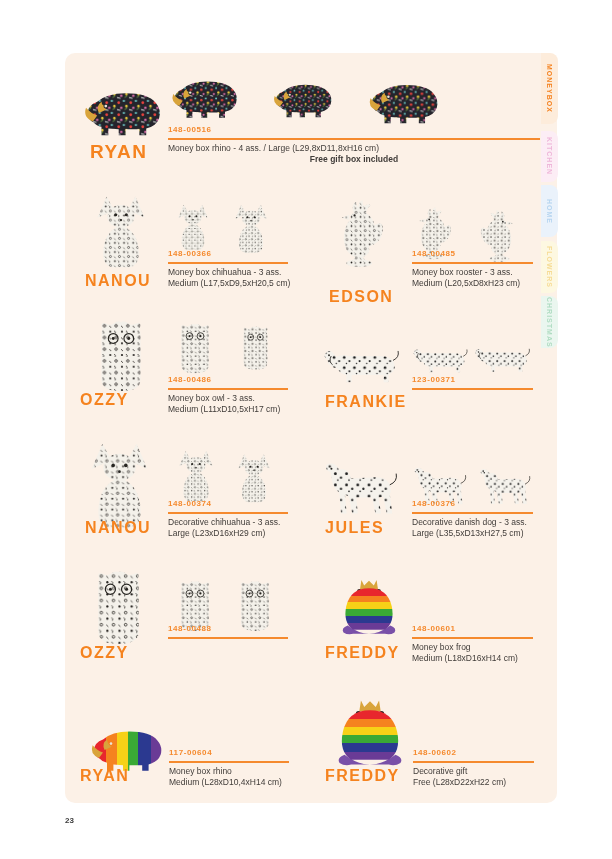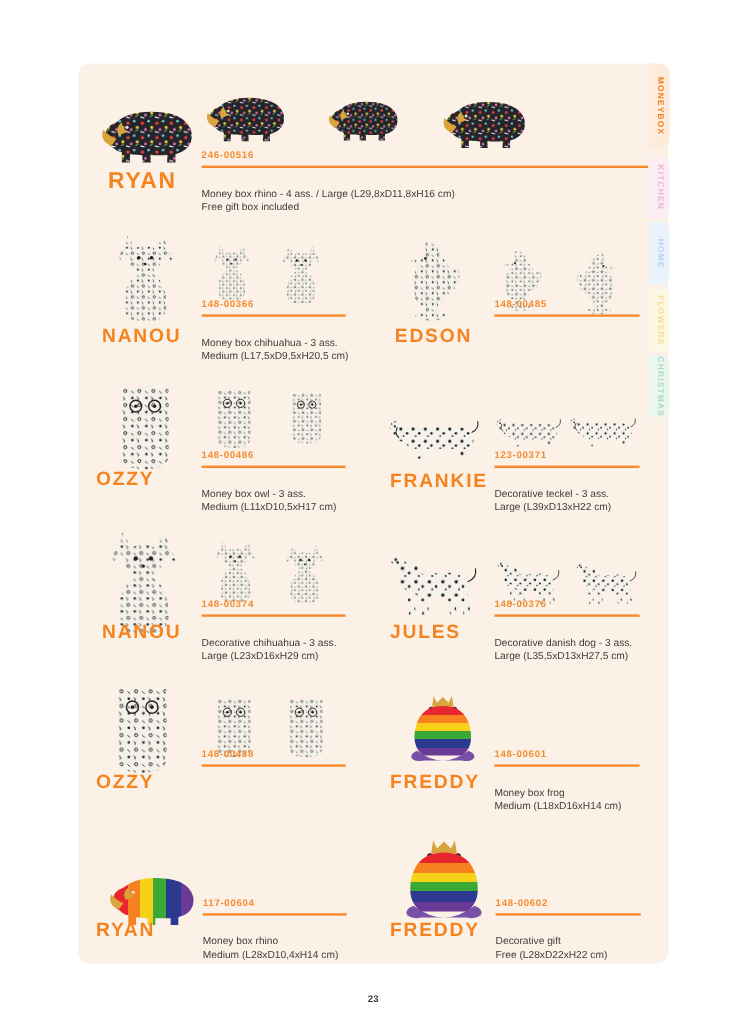--- a/index.html
+++ b/index.html
@@ -29,31 +29,31 @@
   .tab-flowers{top:241px;height:52px;background:#fdf8e1;}
   .tab-flowers span{color:#f6dc96;}
   .tab-christmas{top:296px;height:52px;background:#eaf6ef;}
   .tab-christmas span{color:#afdcc2;}
   
   .meta{position:absolute;}
   .code{
     color:#f58a2e;font-weight:bold;font-size:8px;letter-spacing:.6px;
     padding-bottom:4px;border-bottom:2px solid #f58a2e;
   }
-  .desc{margin-top:16px;font-size:8.5px;color:#403c39;line-height:11px;white-space:nowrap;}
-  .desc .bold{font-weight:normal;}
+  .desc{margin-top:3px;font-size:8.5px;color:#403c39;line-height:11px;white-space:nowrap;}
+  .desc .bold{font-weight:bold;text-align:center;}
   .pname{
     position:absolute;color:#f5831f;font-weight:bold;font-size:16px;
     letter-spacing:1.5px;text-align:left;
   }
   .pname.big{font-size:19px;}
   .pimg{position:absolute;}
   .flip{transform:scaleX(-1);}
-  .pagenum{position:absolute;left:65px;top:816px;width:492px;text-align:center;
-    font-size:8px;color:#3c3c3c;font-weight:bold;margin-top:12px;}
+  .pagenum{position:absolute;left:65px;top:816px;width:492px;text-align:left;
+    font-size:8px;color:#3c3c3c;font-weight:bold;}
   
   .horn{fill:#d9a43b;}
   .dk{fill:#262420;}
   .ln{fill:none;stroke:#262420;stroke-width:1.2;}
   .eye{fill:#e8e4da;}
   .purple{fill:#7950a8;}
   .defs{position:absolute;width:0;height:0;}
 </style>
 </head>
 <body>
@@ -214,21 +214,21 @@
     <use href="#sym-rhino-graffiti"></use>
   </svg>
 <svg class="pimg" style="left:270px;top:79px;width:66px;height:42px">
     <use href="#sym-rhino-graffiti"></use>
   </svg>
 <svg class="pimg" style="left:365px;top:78px;width:78px;height:50px">
     <use href="#sym-rhino-graffiti"></use>
   </svg>
 <div class="pname big" style="left:90px;top:141px;width:80px">RYAN</div>
 <div class="meta" style="left:168px;top:125px;width:372px">
-  <div class="code">246-00516</div>
+  <div class="code">148-00516</div>
   <div class="desc">
     <div>Money box rhino - 4 ass. / Large (L29,8xD11,8xH16 cm)</div>
     <div class="bold">Free gift box included</div>
   </div>
 </div>
 
 <svg class="pimg" style="left:90px;top:195px;width:62px;height:76px">
     <use href="#sym-chihuahua"></use>
   </svg>
 <svg class="pimg" style="left:176px;top:199px;width:34px;height:58px">
@@ -248,23 +248,27 @@
 
 <svg class="pimg" style="left:331px;top:196px;width:57px;height:73px">
     <use href="#sym-rooster"></use>
   </svg>
 <svg class="pimg" style="left:411px;top:204px;width:44px;height:57px">
     <use href="#sym-rooster"></use>
   </svg>
 <svg class="pimg flip" style="left:476px;top:207px;width:46px;height:56px">
     <use href="#sym-rooster"></use>
   </svg>
-<div class="pname" style="left:329px;top:272px;width:80px">EDSON</div>
+<div class="pname" style="left:329px;top:288px;width:80px">EDSON</div>
 <div class="meta" style="left:412px;top:249px;width:121px">
   <div class="code">148-00485</div>
+  <div class="desc">
+    <div>Money box rooster - 3 ass.</div>
+    <div>Medium (L20,5xD8xH23 cm)</div>
+  </div>
 </div>
 
 <svg class="pimg" style="left:95px;top:317px;width:52px;height:78px">
     <use href="#sym-owl"></use>
   </svg>
 <svg class="pimg" style="left:177px;top:321px;width:36px;height:55px">
     <use href="#sym-owl"></use>
   </svg>
 <svg class="pimg" style="left:239px;top:324px;width:33px;height:48px">
     <use href="#sym-owl"></use>
@@ -283,24 +287,20 @@
   </svg>
 <svg class="pimg" style="left:411px;top:342px;width:58px;height:36px">
     <use href="#sym-teckel"></use>
   </svg>
 <svg class="pimg" style="left:471px;top:344px;width:62px;height:31px">
     <use href="#sym-teckel"></use>
   </svg>
 <div class="pname" style="left:325px;top:393px;width:82px">FRANKIE</div>
 <div class="meta" style="left:412px;top:375px;width:121px">
   <div class="code">123-00371</div>
-  <div class="desc">
-    <div>Decorative teckel - 3 ass.</div>
-    <div>Large (L39xD13xH22 cm)</div>
-  </div>
 </div>
 
 <svg class="pimg" style="left:87px;top:442px;width:65px;height:90px">
     <use href="#sym-chihuahua"></use>
   </svg>
 <svg class="pimg" style="left:177px;top:447px;width:38px;height:60px">
     <use href="#sym-chihuahua"></use>
   </svg>
 <svg class="pimg flip" style="left:236px;top:449px;width:36px;height:60px">
     <use href="#sym-chihuahua"></use>

